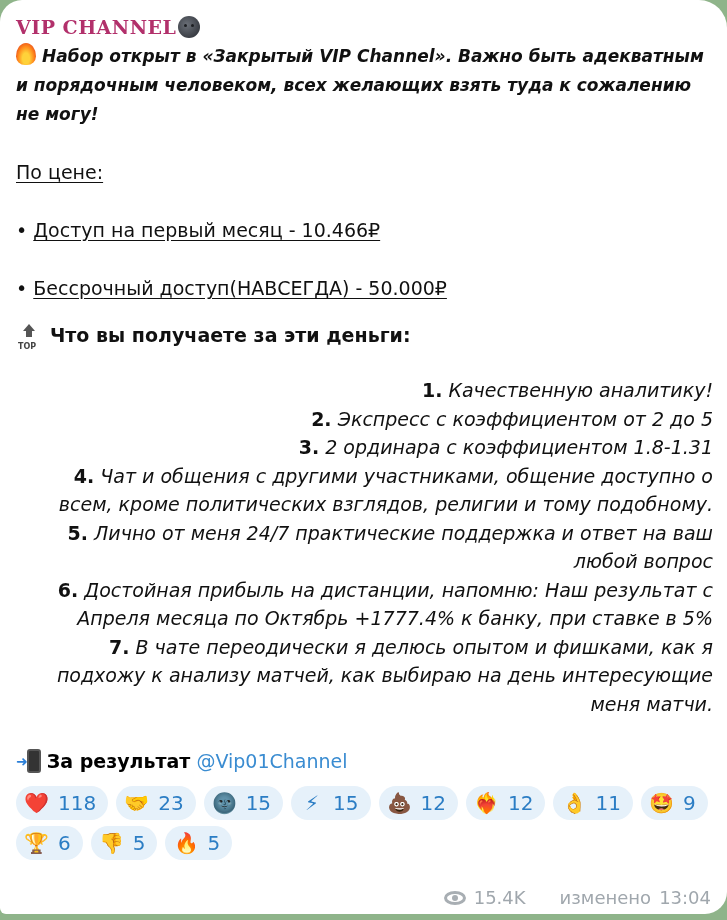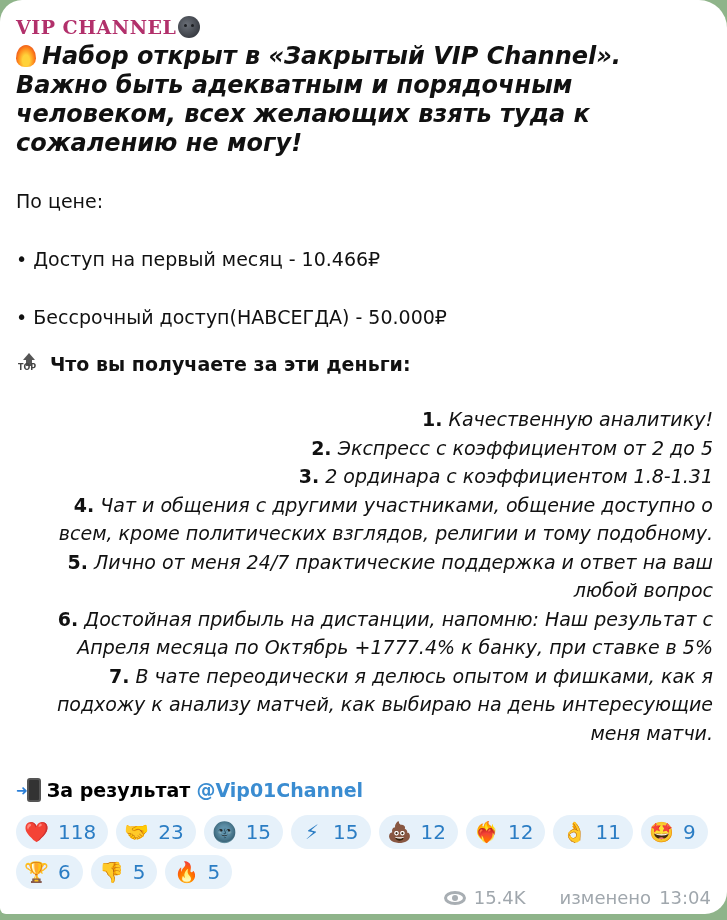--- a/index.html
+++ b/index.html
@@ -29,57 +29,57 @@
     background: radial-gradient(circle at 40% 40%, #6b7078, #3a3e45 70%);
     margin-left: 2px; position: relative;
   }
   .moon::before, .moon::after {
     content: ""; position: absolute; top: 8px; width: 3px; height: 3px;
     background: #1c1e22; border-radius: 50%;
   }
   .moon::before { left: 6px; }
   .moon::after { left: 13px; }
   .intro {
-    font-style: italic; font-weight: bold; font-size: 24px; line-height: 29px;
+    font-style: italic; font-weight: bold; font-size: 17px; line-height: 29px;
     color: #111; margin: 0;
   }
   .fire {
     display: inline-block; width: 20px; height: 22px; vertical-align: -3px;
     margin-right: 6px;
     background: radial-gradient(ellipse at 50% 70%, #ffd23a 25%, #ff8a1c 55%, #e94a1a 80%);
     border-radius: 50% 50% 45% 45% / 60% 60% 40% 40%;
   }
   .section { font-size: 19px; line-height: 29px; color: #111; }
-  .underline { text-underline-offset: 3px; }
+  .underline { text-decoration: underline; text-underline-offset: 3px; }
   .gap { height: 29px; }
   .top-icon {
     display: inline-block; width: 26px; height: 24px; vertical-align: -2px;
     position: relative; margin-right: 8px;
   }
   .top-icon .arrow {
     position: absolute; left: 7px; top: 0; width: 0; height: 0;
     border-left: 6px solid transparent; border-right: 6px solid transparent;
     border-bottom: 7px solid #555;
   }
   .top-icon .stem { position: absolute; left: 10px; top: 7px; width: 6px; height: 6px; background: #555; }
   .top-icon .lbl {
-    position: absolute; left: 2px; top: 0; font-size: 8px; font-weight: bold; color: #444;
+    position: absolute; left: 2px; top: 8px; font-size: 8px; font-weight: bold; color: #444;
     letter-spacing: 0;
   }
   .bold { font-weight: bold; }
   .list-item { font-size: 19px; line-height: 28.5px; color: #111; text-align: right; }
   .list-item .num { font-weight: bold; }
   .list-item .txt { font-style: italic; }
   .sub-line { font-size: 19px; line-height: 30px; display: flex; align-items: center; }
   .phone-icon {
     display: inline-flex; align-items: center; margin-right: 6px; height: 26px;
   }
   .phone-icon .arr { color: #2a7fd8; font-size: 14px; font-weight: bold; margin-right: -1px; }
   .phone-icon .ph { width: 14px; height: 24px; border-radius: 3px; background: #333; border: 2px solid #555; box-sizing: border-box; }
-  .mention { color: #3a8cd1; font-weight: bold; }
+  .mention { color: #3a8cd1; }
   .reactions { margin-top: 10px; display: flex; flex-wrap: wrap; gap: 6px 8px; width: 700px; }
   .pill {
     height: 34px; border-radius: 17px; background: #e6f1fa;
     display: inline-flex; align-items: center; padding: 0 12px 0 8px;
     font-size: 20px; color: #2b7dc4; box-sizing: border-box;
   }
   .pill .emo { font-size: 20px; margin-right: 8px; width: 26px; text-align: center; line-height: 1; }
   .meta {
     position: absolute; right: 16px; bottom: 6px;
     font-size: 18px; color: #a0a7ad; display: flex; align-items: center; gap: 8px; text-align: center;

